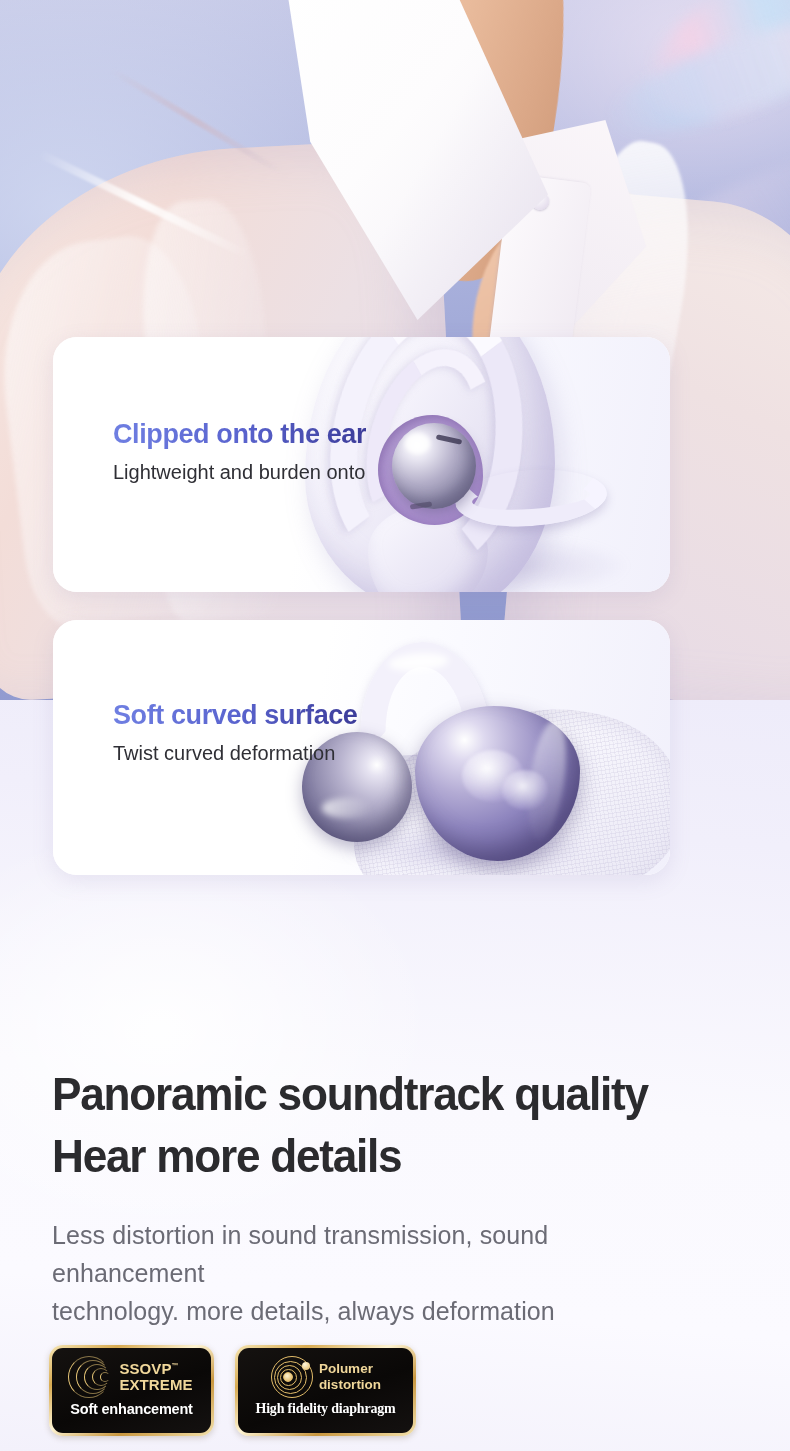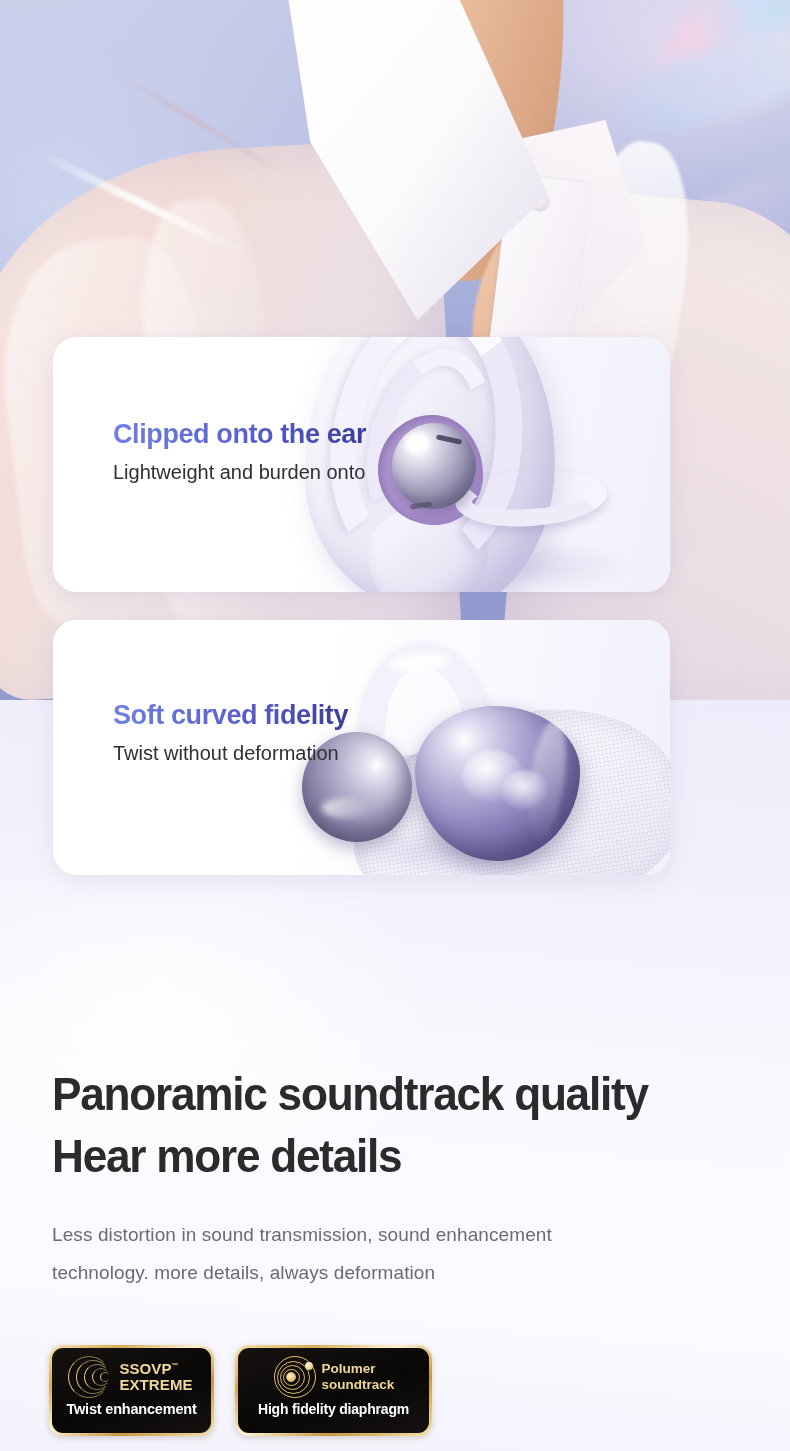--- a/index.html
+++ b/index.html
@@ -325,50 +325,50 @@
   .headline {
     position:absolute; left:52px; top:1063px; width:700px;
     font-size:46px; line-height:62px; font-weight:700;
     letter-spacing:-1.3px; color:#2b2b2e;
     transform:scaleX(.96); transform-origin:left top;
   }
   .headline span { display:block; }
 
   .subtext {
     position:absolute; left:52px; top:1216px; width:640px;
-    font-size:19px; line-height:38px; color:#6b6b75; font-weight:400;
+    font-size:25px; line-height:38px; color:#6b6b75; font-weight:400;
     letter-spacing:.1px;
   }
   .subtext span { display:block; }
 
   
   .badges { position:absolute; left:49px; top:1345px; display:flex; gap:21px; }
   .badge {
     position:relative; height:91px; border-radius:14px;
     padding:3px;
     background:linear-gradient(150deg,#f6e6b4 0%,#d8ab52 22%,#fdf3d2 46%,#c9973f 70%,#f3e2ae 100%);
     box-shadow:0 2px 6px rgba(90,70,30,.22);
   }
   .badge-1 { width:165px; }
-  .badge-2 { width:197px; }
+  .badge-2 { width:181px; }
   .badge-inner {
     width:100%; height:100%; border-radius:11px;
     background:linear-gradient(160deg,#151210 0%,#0a0807 55%,#141110 100%);
     display:flex; flex-direction:column; align-items:center;
     justify-content:flex-start; overflow:hidden; position:relative;
   }
   .badge-top {
     display:flex; align-items:center; justify-content:center;
     gap:5px; height:54px; width:100%; padding-top:3px;
   }
   .badge-caption {
     color:#ffffff; font-size:14.5px; font-weight:600; letter-spacing:-.2px;
     line-height:1; padding-bottom:8px;
   }
-  .badge-2 .badge-caption { font-size:14px; }
+  .badge-2 .badge-caption { font-size:14px;font-family:Liberation Serif, serif; }
 
   
   .wave-icon { position:relative; width:44px; height:42px; }
   .wave-icon i {
     position:absolute; right:4px; top:50%; transform:translateY(-50%);
     border:1.6px solid #e9c878; border-radius:50%;
     border-right-color:transparent; border-top-color:rgba(233,200,120,.55);
     border-bottom-color:rgba(233,200,120,.55);
   }
   .w1 { width:10px;height:10px; }
@@ -474,22 +474,22 @@
       </div>
       <div class="card2-shadow"></div>
       <div class="clip-bridge"></div>
       <div class="bead-small"></div>
       <div class="bead-large"></div>
       <div class="bead-band"></div>
       <div class="bead-hi1"></div>
       <div class="bead-hi2"></div>
     </div>
     <div class="card-text">
-      <div class="card-title">Soft curved fidelity</div>
-      <div class="card-sub">Twist without deformation</div>
+      <div class="card-title">Soft curved surface</div>
+      <div class="card-sub">Twist curved deformation</div>
     </div>
   </div>
 
   <div class="headline">
     <span>Panoramic soundtrack quality</span>
     <span>Hear more details</span>
   </div>
 
   <div class="subtext">
     <span>Less distortion in sound transmission, sound enhancement</span>
@@ -506,38 +506,38 @@
               <i class="w4"></i>
               <i class="w3"></i>
               <i class="w2"></i>
               <i class="w1"></i>
           </div>
           <div class="badge-1-text">
             <div class="ssovp"><span>SSOVP</span><span class="tm">™</span></div>
             <div class="extreme">EXTREME</div>
           </div>
         </div>
-        <div class="badge-caption">Twist enhancement</div>
+        <div class="badge-caption">Soft enhancement</div>
       </div>
     </div>
 
     <div class="badge badge-2">
       <div class="badge-inner">
         <div class="badge-top">
           <div class="spiral-icon">
             <i class="s1"></i>
               <i class="s2"></i>
               <i class="s3"></i>
               <i class="s4"></i>
               <i class="s5"></i>
             <span class="spiral-dot"></span>
           </div>
           <div class="badge-2-text">
             <b>Polumer</b>
-            <b>soundtrack</b>
+            <b>distortion</b>
           </div>
         </div>
         <div class="badge-caption">High fidelity diaphragm</div>
       </div>
     </div>
 
   </div>
 </div>
 
 </body></html>

